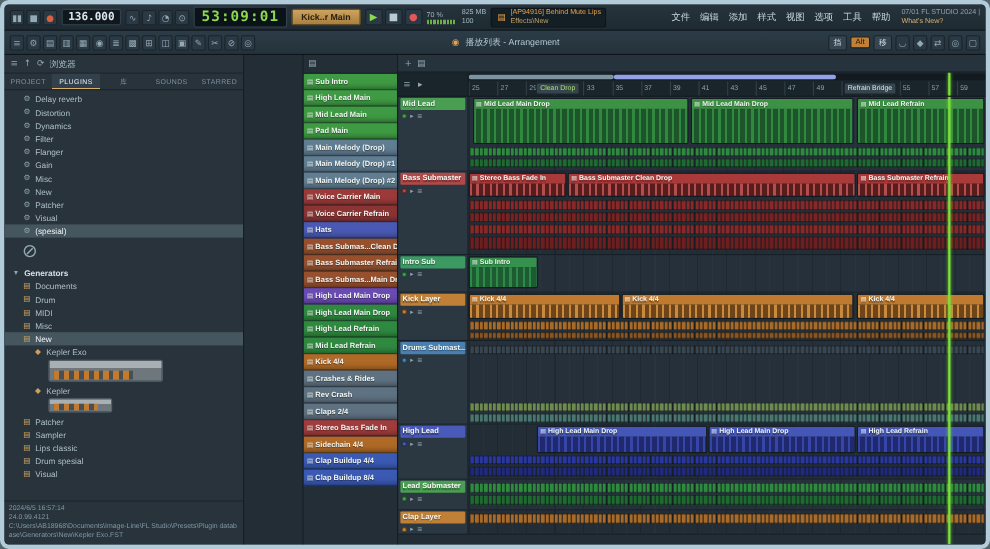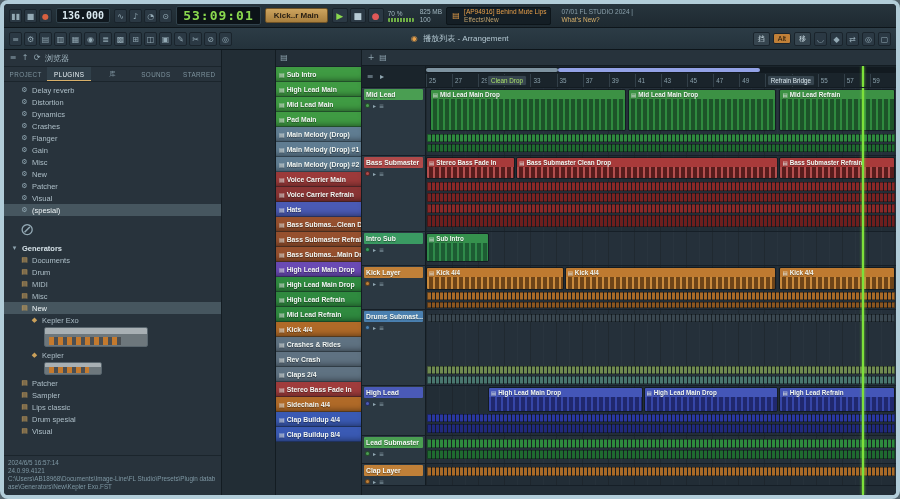--- a/index.html
+++ b/index.html
@@ -117,20 +117,30 @@
         <span>100</span>
       </div>
     </div>
     <div class="hint-box">
       <span class="ic bare" style="color:#e8a04a">▤</span>
       <div class="hint-text">
         <div class="hint-l1">[AP94916] Behind Mute Lips</div>
         <div class="hint-l2">Effects\New</div>
       </div>
     </div>
+    <div class="menu-bar" id="g-menus">
+        <span class="menu-item">文件</span>
+        <span class="menu-item">编辑</span>
+        <span class="menu-item">添加</span>
+        <span class="menu-item">样式</span>
+        <span class="menu-item">视图</span>
+        <span class="menu-item">选项</span>
+        <span class="menu-item">工具</span>
+        <span class="menu-item">帮助</span>
+      </div>
     <div class="version">
       <div>07/01  FL STUDIO 2024 |</div>
       <div class="v2">What's New?</div>
     </div>
   </div>
 
   <div class="toolbar2">
     <div class="igroup" id="g-tb2-left">
         <span class="ic">≡</span>
         <span class="ic">⚙</span>
@@ -190,21 +200,21 @@
           <div class="trow effect" style="padding-left: 16px;">
             <span class="ticon">⚙</span>
             <span class="tlabel">Distortion</span>
           </div>
           <div class="trow effect" style="padding-left: 16px;">
             <span class="ticon">⚙</span>
             <span class="tlabel">Dynamics</span>
           </div>
           <div class="trow effect" style="padding-left: 16px;">
             <span class="ticon">⚙</span>
-            <span class="tlabel">Crashes</span>
+            <span class="tlabel">Filter</span>
           </div>
           <div class="trow effect" style="padding-left: 16px;">
             <span class="ticon">⚙</span>
             <span class="tlabel">Flanger</span>
           </div>
           <div class="trow effect" style="padding-left: 16px;">
             <span class="ticon">⚙</span>
             <span class="tlabel">Gain</span>
           </div>
           <div class="trow effect" style="padding-left: 16px;">

